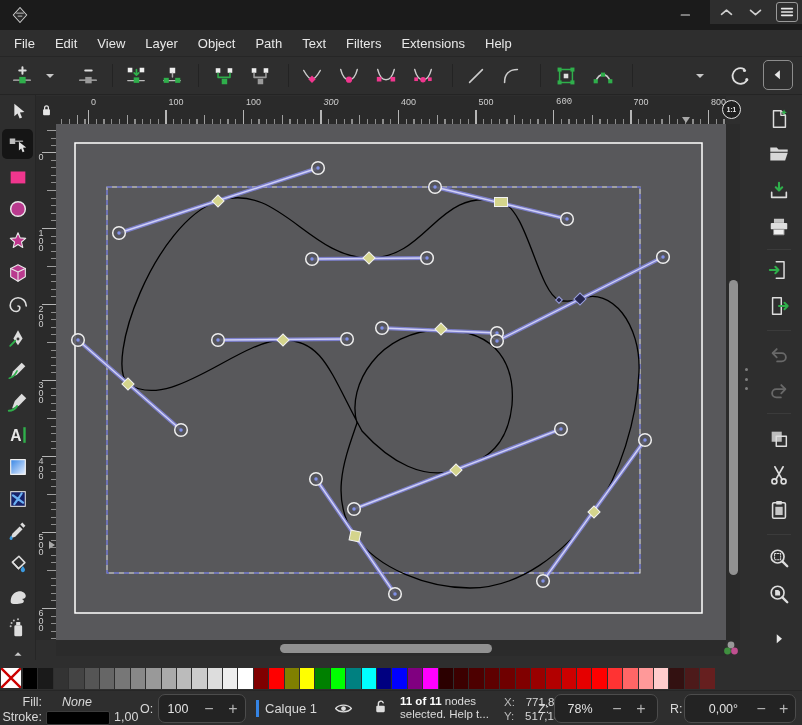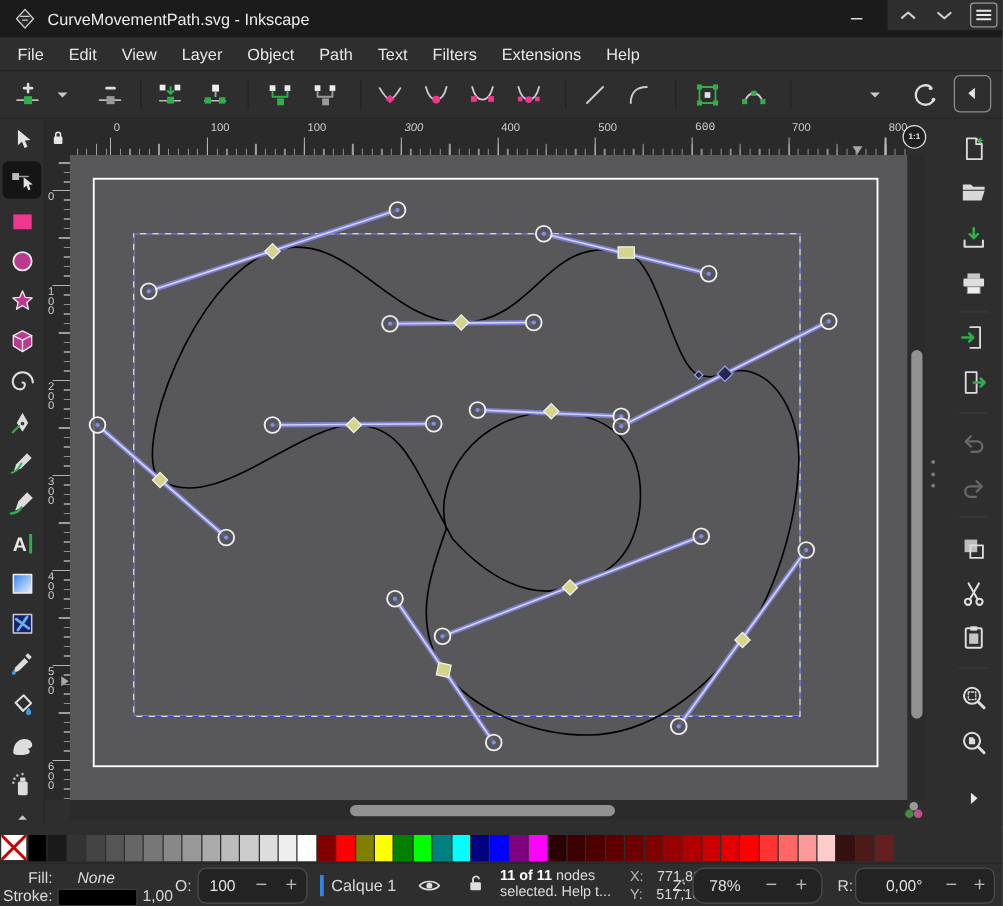--- a/index.html
+++ b/index.html
@@ -77,21 +77,20 @@
 </head>
 <body>
 
 <div class="titlebar">
   <span class="logo">
       <svg width="18" height="18" viewBox="0 0 24 24" fill="none" stroke-linecap="round" stroke-linejoin="round">
         <path d="M12 2 L21 12 L12 22 L3 12 Z" fill="#2b2b2b" stroke="#cfcfcf" stroke-width="1.4"></path>
         <path d="M7.5 9.5 h9 M9.5 13.5 h5" stroke="#cfcfcf" stroke-width="1.2"></path>
       </svg>
     </span>
-  <span class="title">CurveMovementPath.svg - Inkscape</span>
   <div class="winbtns">
     <span class="winbtn">
         <svg width="20" height="20" viewBox="0 0 24 24" fill="none" stroke-linecap="round" stroke-linejoin="round">
           <path d="M5 12 h10" stroke="#ddd" stroke-width="1.4"></path>
         </svg>
       </span>
     <span class="winbtn">
         <svg width="20" height="20" viewBox="0 0 24 24" fill="none" stroke-linecap="round" stroke-linejoin="round">
           <rect x="5" y="5" width="10" height="10" stroke="#ddd" stroke-width="1.3"></rect>
         </svg>
@@ -703,21 +702,21 @@
     <div><b>11 of 11</b><span> nodes</span></div>
     <div>selected. Help t...</div>
   </div>
 
   <div class="sb xy" style="left:504px;top:4px;">
     <div><span class="k">X:</span><span style="display:inline-block;width:46px;text-align:right;">771,81</span></div>
     <div><span class="k">Y:</span><span style="display:inline-block;width:46px;text-align:right;">517,10</span></div>
   </div>
 
   <div class="sb lab" style="left:538px;top:11px;">Z:</div>
-  <div class="spin" style="left:554px;width:104px;border-radius:10px;">
+  <div class="spin" style="left:554px;width:104px;">
     <span class="val" style="width:50px;">78%</span>
     <span class="bt">−</span>
     <span class="bt">+</span>
   </div>
 
   <div class="sb lab" style="left:670px;top:11px;">R:</div>
   <div class="spin" style="left:684px;width:112px;padding-left:12px;">
     <span class="val" style="width:56px;">0,00°</span>
     <span class="bt">−</span>
     <span class="bt">+</span>

